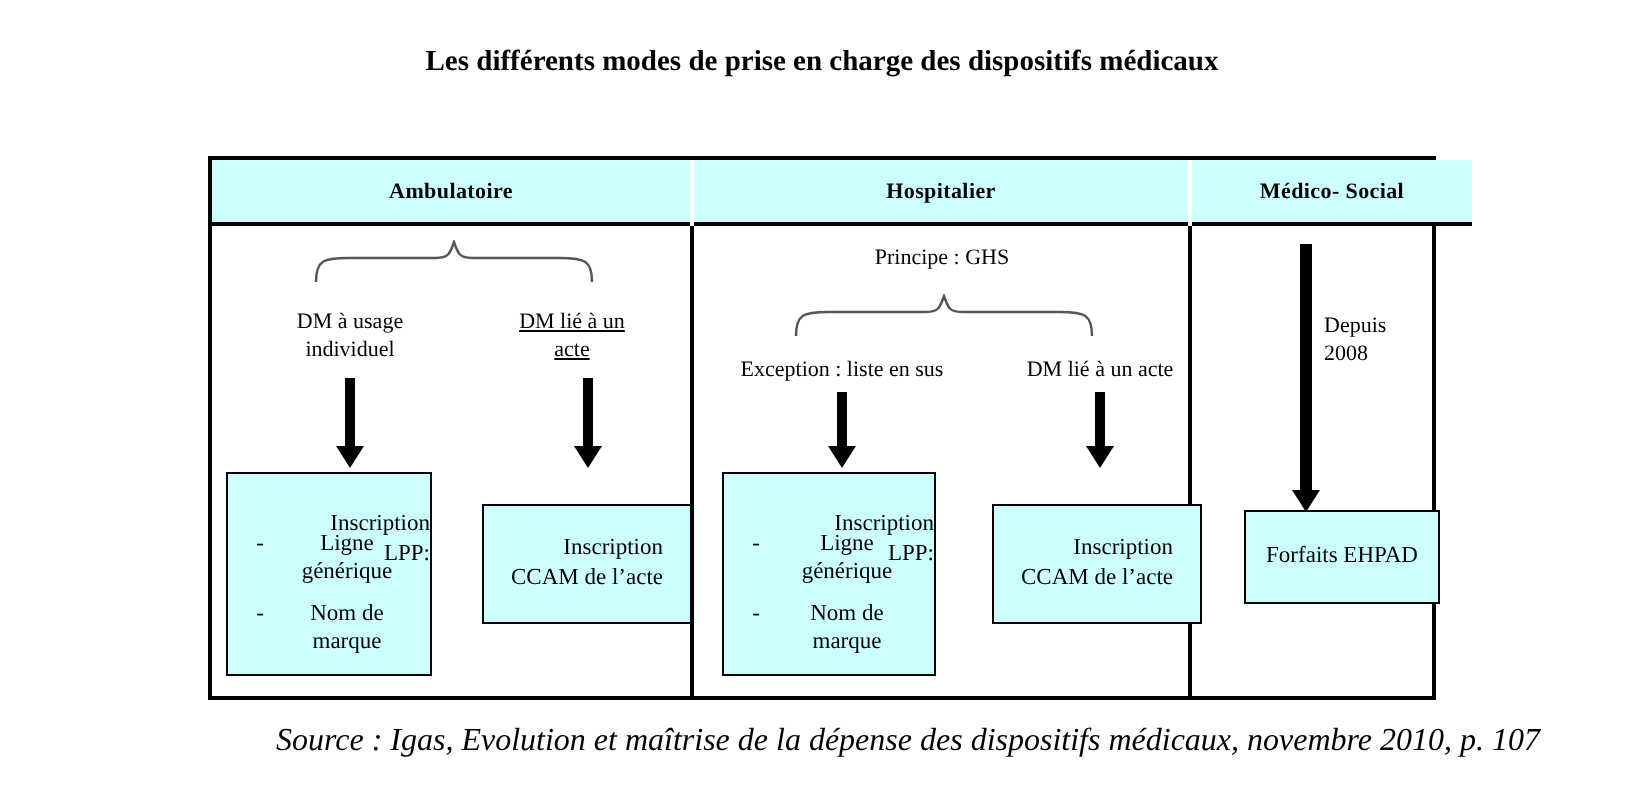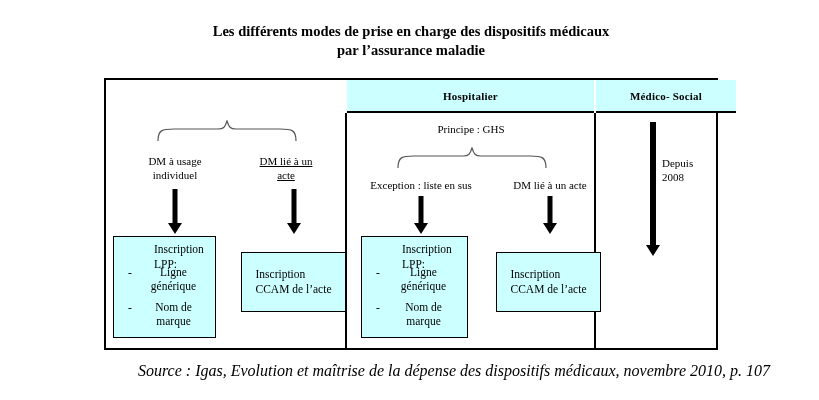--- a/index.html
+++ b/index.html
@@ -83,28 +83,28 @@
     background: #CCFFFF;
     border: 1.5px solid #000000;
     box-sizing: border-box;
     font-size: 11.5px;
     line-height: 15px;
   }
   .box.centered {
     display: flex;
     align-items: center;
     justify-content: center;
-    text-align: left;
+    text-align: right;
     white-space: pre-line;
   }
   .box-title {
     position: absolute;
     left: 0; right: 0;
-    top: 5px;
-    text-align: left;
+    top: 18px;
+    text-align: right;
     font-size: 11.5px;
     padding-left: 40px;
   }
   .bullets {
     position: absolute;
     left: 8px; right: 6px;
     top: 28px;
   }
   .bullet-row {
     display: flex;
@@ -159,25 +159,25 @@
     font-style: italic;
     font-size: 16px;
     white-space: nowrap;
   }
 </style>
 </head>
 <body>
 
 <div id="title">
   <span class="line">Les différents modes de prise en charge des dispositifs médicaux</span>
-  <span class="line">par l’assurance maladie</span>
 </div>
 
 <div id="frame">
 
+  <div class="hdr-cell" id="hdr-amb">Ambulatoire</div>
   <div class="hdr-cell" id="hdr-hosp">Hospitalier</div>
   <div class="hdr-cell" id="hdr-med">Médico- Social</div>
 
   <div class="vdiv" id="vdiv-1"></div>
   <div class="vdiv" id="vdiv-2"></div>
 
   <svg class="brace" style="left:48px; top:40px;" width="146" height="22" viewBox="0 0 146 22">
     <path d="M4,21 C4,10 8,9 20,9 L64,9 C70,9 71,7 73,1 C75,7 76,9 82,9 L126,9 C138,9 142,10 142,21" fill="none" stroke="#555555" stroke-width="1.2"></path>
   </svg>
 
@@ -252,16 +252,17 @@
 CCAM de l’acte</div>
 
   <div class="arrow" style="left:530px; top:42px; width:34px; height:134px;">
     <div class="shaft" style="width:6px; height:124px;"></div>
     <div class="head"></div>
   </div>
 
   <div class="lbl" style="left:556px; top:76px; width:60px; text-align:left;">Depuis
 2008</div>
 
+  <div class="box centered" style="left:516px; top:175px; width:98px; height:47px;">Forfaits EHPAD</div>
 
 </div>
 
 <div id="source">Source : Igas, Evolution et maîtrise de la dépense des dispositifs médicaux, novembre 2010, p. 107</div>
 
 </body></html>

